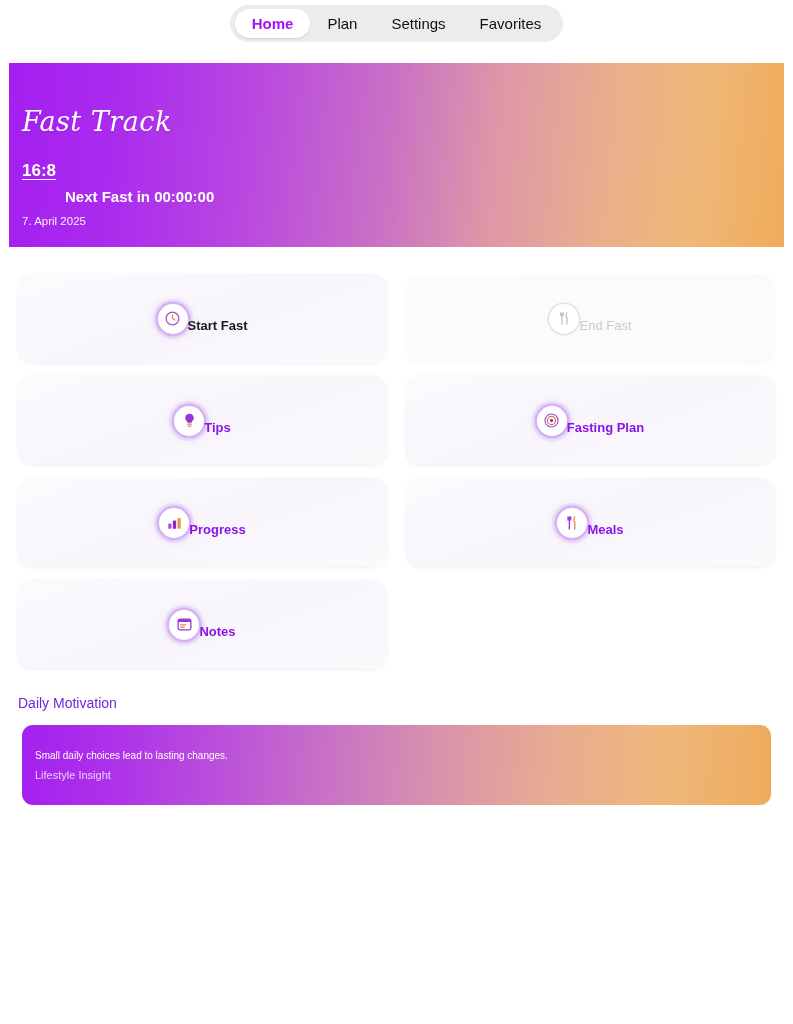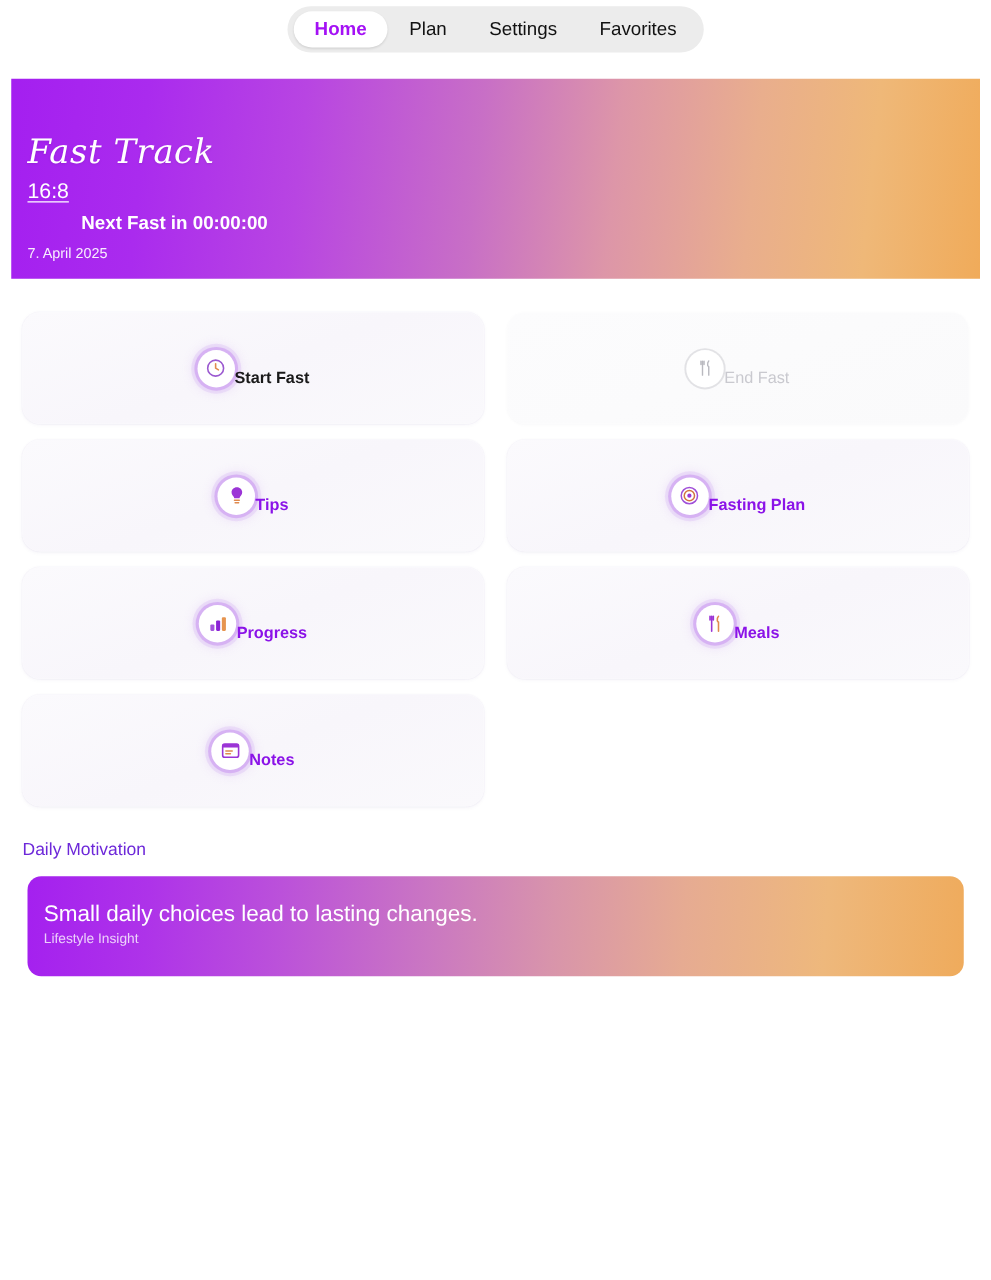--- a/index.html
+++ b/index.html
@@ -45,39 +45,39 @@
     color: #a411f5;
     font-weight: 700;
     box-shadow: 0 1px 2px rgba(0,0,0,0.12);
   }
 
   
   .hero {
     position: relative;
     margin: 17px 9px 0 9px;
     width: 775px;
-    height: 160px;
+    height: 184px;
     background: linear-gradient(96deg, #a41ff0 0%, #aa2bee 14%, #b845e2 30%, #c86fc6 48%, #dd96a8 62%, #e9ae8d 76%, #efb878 88%, #f0ab5a 100%);
     overflow: hidden;
   }
   .hero-inner { padding: 44px 0 0 13px; }
   .brand {
     font-family: "DejaVu Serif", "Liberation Serif", serif;
     font-style: italic;
     font-size: 27px;
     color: #ffffff;
     letter-spacing: 0.5px;
     line-height: 30px;
     text-shadow: 0 1px 2px rgba(0,0,0,0.10);
   }
   .plan-badge {
     display: inline-block;
-    margin-top: 6px;
+    margin-top: 24px;
     font-size: 17px;
-    font-weight: 400;
+    font-weight: 700;
     color: #ffffff;
     text-decoration: underline;
     text-underline-offset: 3px;
     line-height: 20px;
   }
   .next-fast {
     margin-top: 7px;
     font-size: 15px;
     font-weight: 700;
     color: #ffffff;
@@ -155,21 +155,21 @@
   .motivation {
     margin: 13px 22px 0 22px;
     width: 749px;
     height: 80px;
     border-radius: 11px;
     background: linear-gradient(94deg, #a420ef 0%, #ae33e9 13%, #bb51da 27%, #ca77c2 43%, #d894ab 56%, #e6ab92 70%, #eeb87c 85%, #efab5c 100%);
     padding: 22px 0 0 13px;
     overflow: hidden;
   }
   .motivation-quote {
-    font-size: 18px;
+    font-size: 10px;
     font-weight: 400;
     color: #ffffff;
     line-height: 17px;
   }
   .motivation-source {
     margin-top: 5px;
     font-size: 11px;
     font-weight: 400;
     color: rgba(255,255,255,0.78);
     line-height: 13px;

